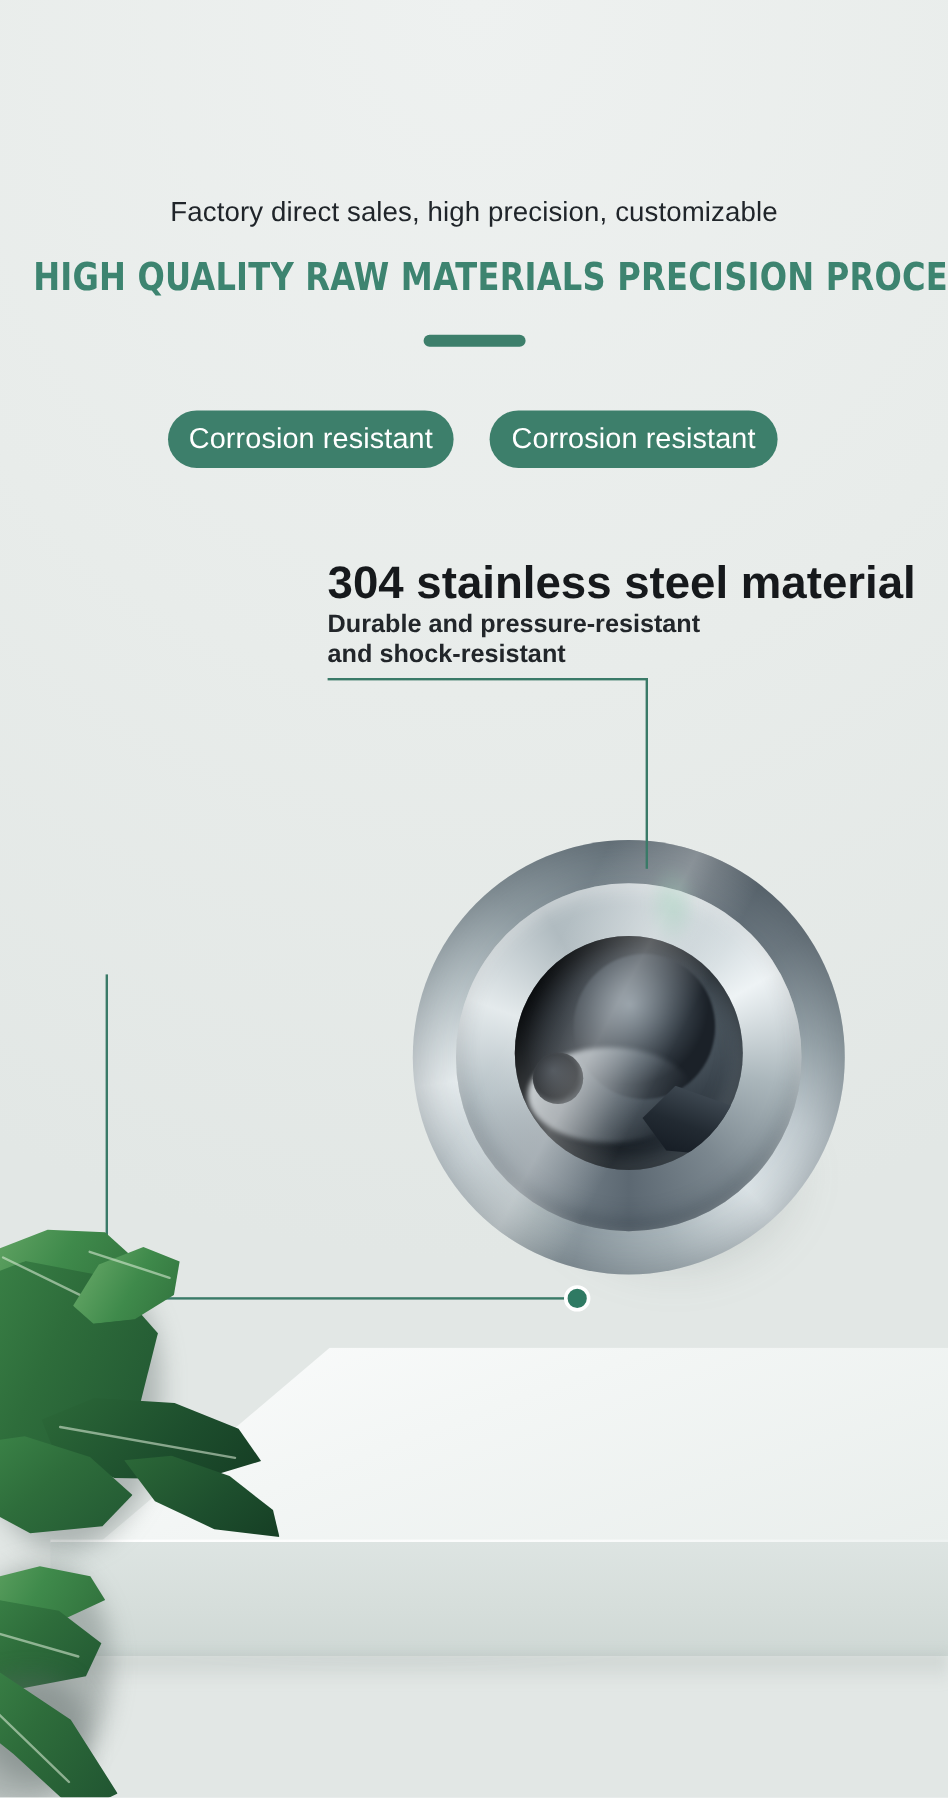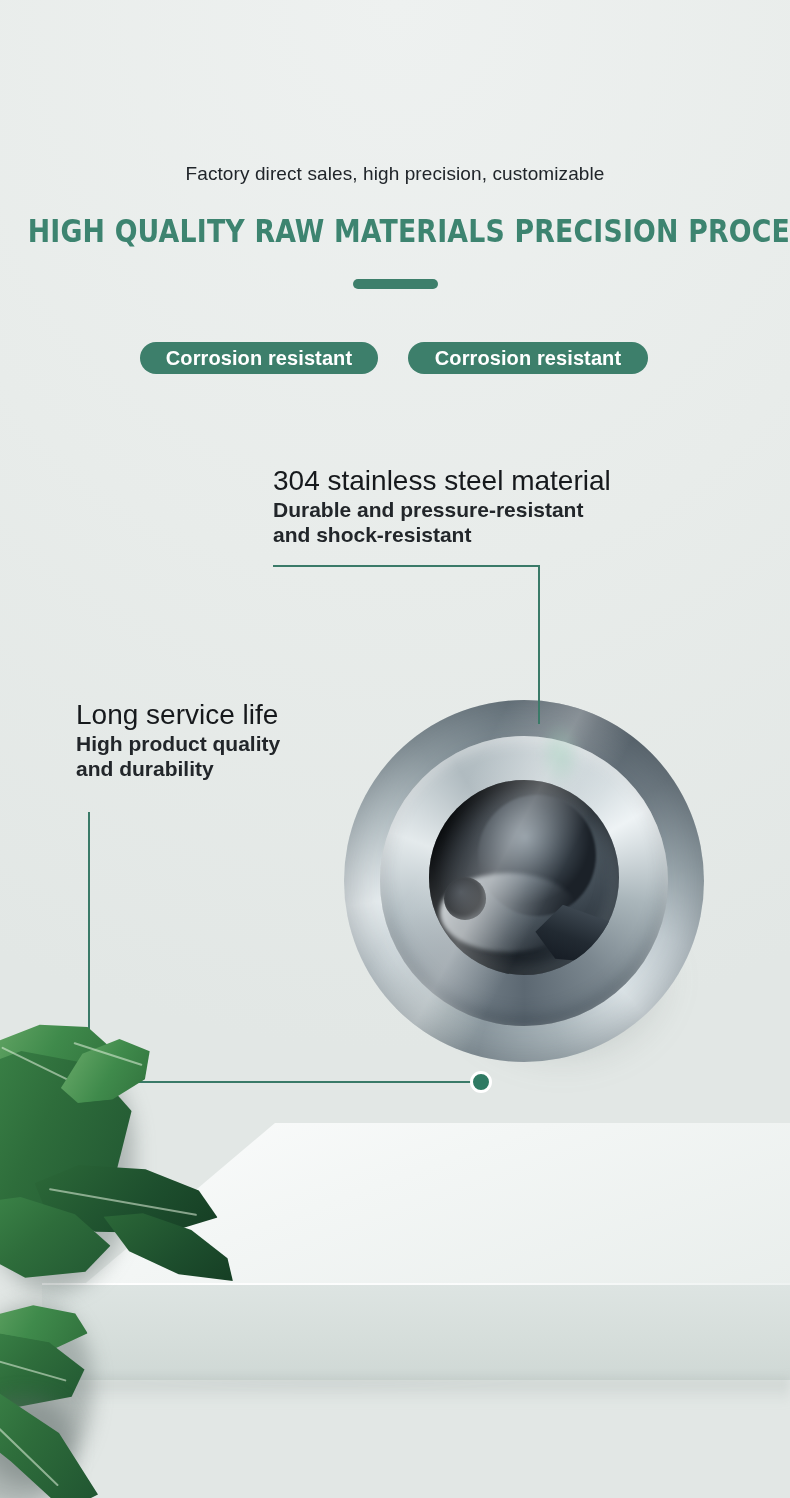--- a/index.html
+++ b/index.html
@@ -17,55 +17,55 @@
     width:790px; height:1498px;
     background:
       radial-gradient(120% 70% at 50% 0%, #eef1f0 0%, #e8ecea 55%, #e2e7e5 100%);
     overflow:hidden;
   }
 
   
   .subtitle {
     position:absolute; left:0; top:163px; width:790px;
     text-align:center;
-    font-size:19px; font-weight:400; color:#20252a;
+    font-size:23px; font-weight:400; color:#20252a;
     letter-spacing:.1px;
   }
   .headline {
     position:absolute; left:0; top:212px; width:790px;
     text-align:center;
     font-size:32px; font-weight:700; color:#3d8470;
     font-family:"Liberation Sans Narrow","DejaVu Sans Condensed","Liberation Sans",sans-serif;
     transform:scaleX(.93); transform-origin:50% 50%;
     letter-spacing:.2px;
     white-space:nowrap;
   }
   .divider {
     position:absolute; left:353px; top:279px;
     width:85px; height:10px; border-radius:5px;
     background:#3d7f6b;
   }
 
   
   .pill {
-    position:absolute; top:342px; height:32px;
+    position:absolute; top:342px; height:48px;
     border-radius:24px;
     background:#3d7f6b;
     color:#ffffff;
     display:flex; align-items:center; justify-content:center;
-    font-size:20px; font-weight:700;
+    font-size:24px; font-weight:400;
     letter-spacing:.1px;
   }
   #pill-0 { left:140px; width:238px; }
   #pill-1 { left:408px; width:240px; }
 
   
   .callout { position:absolute; }
   .callout .c-title {
-    font-size:28px; font-weight:400; color:#16191c;
+    font-size:38px; font-weight:700; color:#16191c;
     line-height:1.08; white-space:nowrap;
   }
   .callout .c-sub {
     font-size:21px; font-weight:700; color:#22262a;
     line-height:1.17; margin-top:2px; white-space:pre-line;
   }
   #callout-top { left:273px; top:466px; }
   #callout-left { left:76px; top:700px; }
 
   
@@ -240,25 +240,20 @@
   <div class="ln" id="conn-left-v"></div>
   <div class="ln" id="conn-left-h"></div>
   <div class="dot"></div>
 
   <div class="callout" id="callout-top">
     <div class="c-title">304 stainless steel material</div>
     <div class="c-sub">Durable and pressure-resistant
 and shock-resistant</div>
   </div>
 
-  <div class="callout" id="callout-left">
-    <div class="c-title">Long service life</div>
-    <div class="c-sub">High product quality
-and durability</div>
-  </div>
 
   <div id="plants">
 
     <div class="leaf-shadow" style="left:6px; top:58px; width:150px; height:230px; border-radius:50% 40% 60% 50%;"></div>
 
     <div class="lf lf-light" style="left:-8px; top:18px; width:140px; height:92px;
                 clip-path:polygon(0% 52%, 18% 18%, 52% 2%, 86% 8%, 100% 30%, 78% 56%, 40% 74%, 10% 72%);
                 transform:rotate(-4deg);"></div>
 
     <div class="lf" style="left:-18px; top:42px; width:182px; height:178px;

